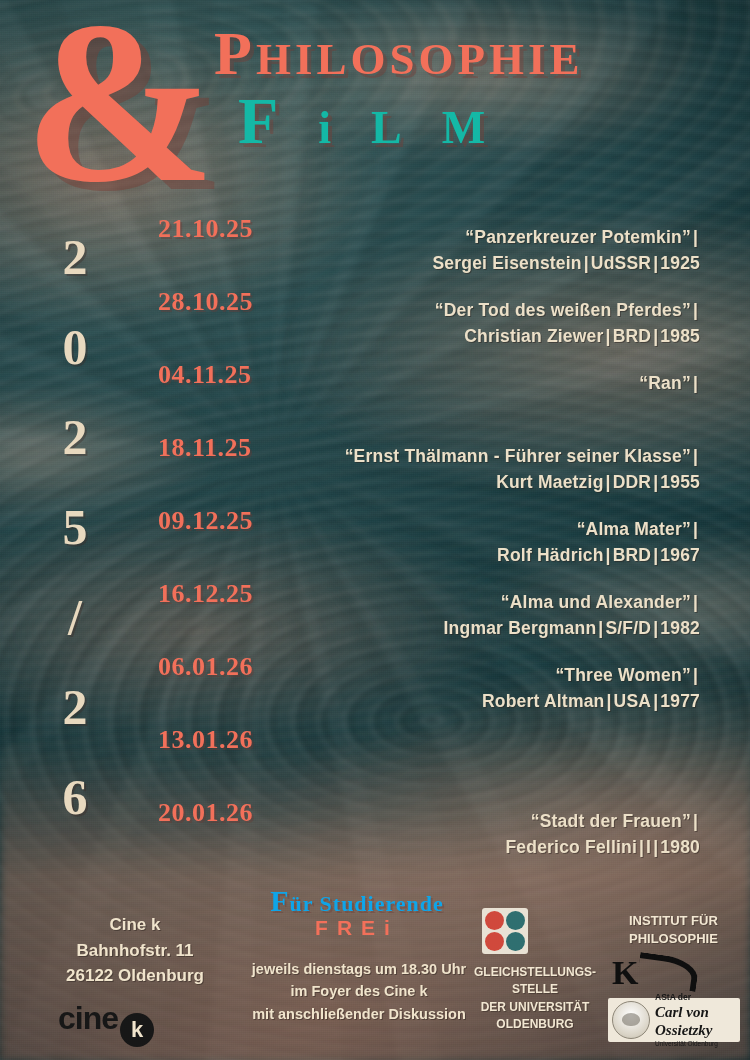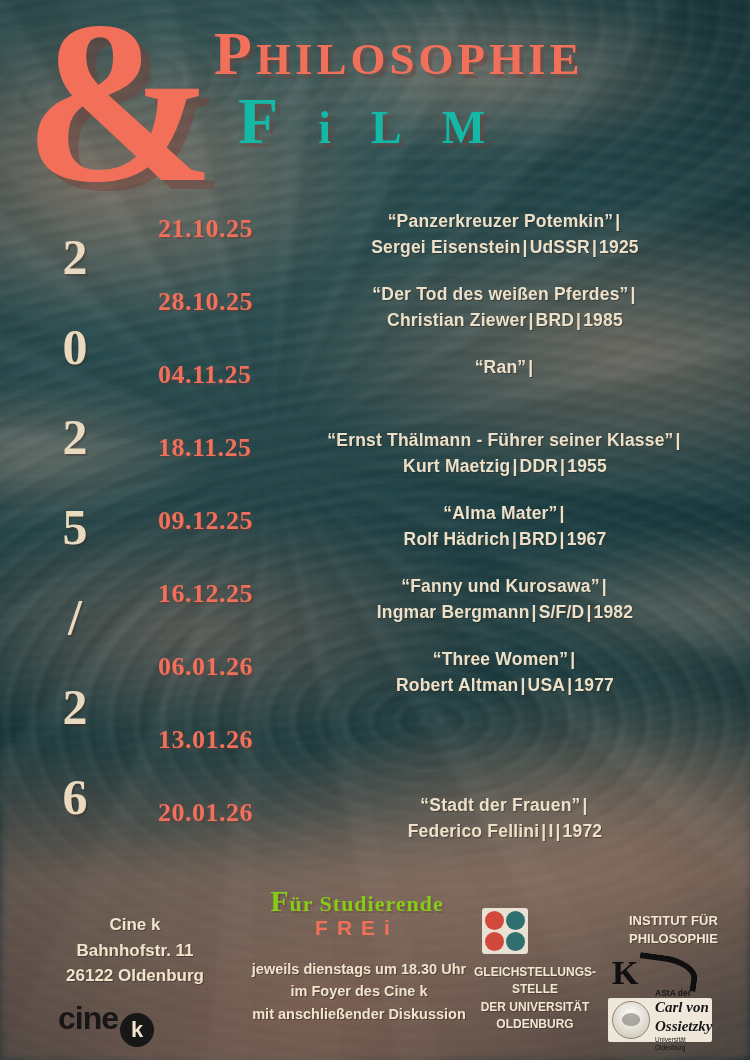--- a/index.html
+++ b/index.html
@@ -132,40 +132,40 @@
   .schedule{position:absolute;left:120px;top:208px;width:580px;}
   .row{height:73px;position:relative;}
   .date{
     position:absolute;left:38px;top:6px;
     font-family:"Liberation Serif", serif;
     font-weight:700;font-size:26px;color:#f2705a;
     letter-spacing:.5px;
     text-shadow:2px 2px 0 rgba(110,55,48,.35);
   }
   .film{
-    position:absolute;right:0;top:0;width:390px;text-align:center;
+    position:absolute;right:0;top:16px;width:390px;text-align:right;
     color:#ece0c8;
   }
   .film .t{
     font-weight:700;font-size:17.5px;line-height:1.5;
     letter-spacing:.2px;
     text-shadow:1px 1px 0 rgba(40,30,26,.45);
   }
   .film .m{
     font-weight:700;font-size:17.5px;line-height:1.5;
     letter-spacing:.2px;
     text-shadow:1px 1px 0 rgba(40,30,26,.45);
   }
   .sep{color:#ece0c8;padding:0 2px;}
 
   
   .frei-head{
     position:absolute;left:222px;top:884px;width:270px;text-align:center;
     font-family:"Liberation Serif", serif;
-    font-weight:700;font-size:30px;color:#84cc16;
+    font-weight:700;font-size:30px;color:#0ea5e9;
     letter-spacing:1px;
     text-shadow:2px 2px 0 rgba(110,55,48,.35);
   }
   .frei-head .small{font-size:22px;}
   .frei-sub{
     position:absolute;left:222px;top:916px;width:270px;text-align:center;
     font-family:Liberation Sans, sans-serif;
     font-weight:700;font-size:21px;color:#f2705a;
     letter-spacing:9px;
   }
@@ -224,21 +224,21 @@
     position:absolute;left:612px;top:952px;width:84px;height:42px;
     color:#0f0f0f;font-family:"Liberation Serif", serif;
     font-weight:700;font-size:34px;line-height:42px;
   }
   .uni-mark .swoosh{
     position:absolute;left:26px;top:4px;width:54px;height:26px;
     border-top:6px solid #0f0f0f;border-right:6px solid #0f0f0f;
     border-radius:0 60% 0 0;transform:rotate(8deg);
   }
   .asta{
-    position:absolute;left:608px;top:998px;width:104px;height:44px;
+    position:absolute;left:608px;top:998px;width:132px;height:44px;
     background:#efe8da;border-radius:2px;display:flex;align-items:center;
     padding:3px 4px;box-sizing:border-box;
   }
   .asta .face{
     width:36px;height:36px;border-radius:50%;
     background:radial-gradient(circle at 50% 38%, #ffffff 0%, #d8d2c4 70%, #b8b2a4 100%);
     border:1px solid #8d8677;flex:0 0 auto;position:relative;
   }
   .asta .face:before{
     content:"";position:absolute;left:9px;top:11px;width:18px;height:13px;
@@ -322,42 +322,42 @@
         <div class="date">09.12.25</div>
         <div class="film">
           <div class="t"><span>“Alma Mater”</span><span class="sep">|</span></div>
           <div class="m"><span>Rolf Hädrich</span><span class="sep">|</span><span>BRD</span><span class="sep">|</span><span>1967</span></div>
         </div>
       </div>
 
       <div class="row">
         <div class="date">16.12.25</div>
         <div class="film">
-          <div class="t"><span>“Fanny und Kurosawa”</span><span class="sep">|</span></div>
+          <div class="t"><span>“Alma und Alexander”</span><span class="sep">|</span></div>
           <div class="m"><span>Ingmar Bergmann</span><span class="sep">|</span><span>S/F/D</span><span class="sep">|</span><span>1982</span></div>
         </div>
       </div>
 
       <div class="row">
         <div class="date">06.01.26</div>
         <div class="film">
           <div class="t"><span>“Three Women”</span><span class="sep">|</span></div>
           <div class="m"><span>Robert Altman</span><span class="sep">|</span><span>USA</span><span class="sep">|</span><span>1977</span></div>
         </div>
       </div>
 
       <div class="row">
         <div class="date">13.01.26</div>
       </div>
 
       <div class="row">
         <div class="date">20.01.26</div>
         <div class="film">
           <div class="t"><span>“Stadt der Frauen”</span><span class="sep">|</span></div>
-          <div class="m"><span>Federico Fellini</span><span class="sep">|</span><span>I</span><span class="sep">|</span><span>1972</span></div>
+          <div class="m"><span>Federico Fellini</span><span class="sep">|</span><span>I</span><span class="sep">|</span><span>1980</span></div>
         </div>
       </div>
 
     </div>
 
     <div class="frei-head"><span>F</span><span class="small">ür Studierende</span></div>
     <div class="frei-sub">FREi</div>
 
     <div class="infotext">
       <div>jeweils dienstags um 18.30 Uhr</div>

